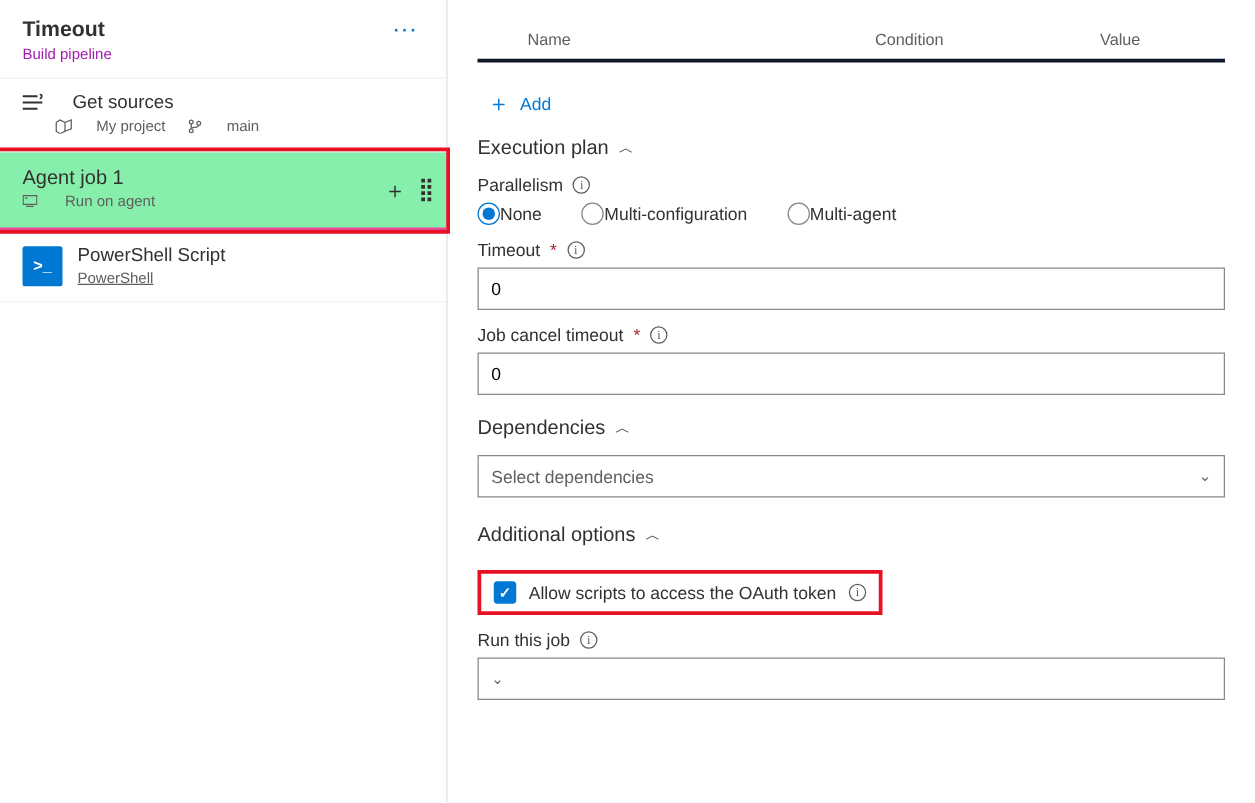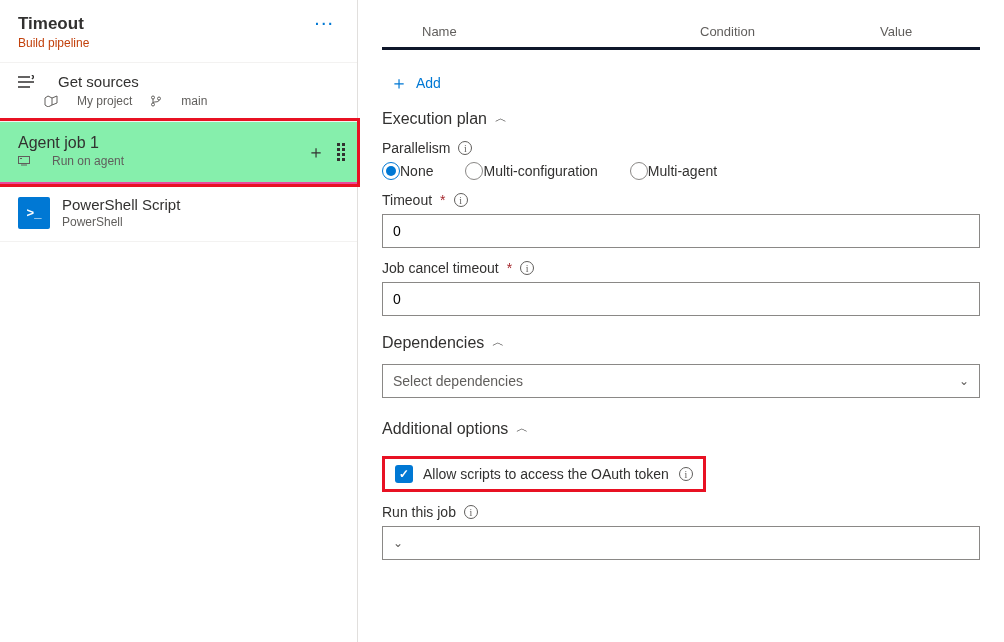--- a/index.html
+++ b/index.html
@@ -4,21 +4,21 @@
 <style>
   * { box-sizing: border-box; }
   html, body { margin:0; padding:0; font-family: "Segoe UI", Arial, sans-serif; font-size:14px; color:#323130; background:#fff; }
   .app { display:flex; width:1004px; height:642px; }
   .left { width:358px; border-right:1px solid #e1dfdd; }
   .right { flex:1; padding:0 24px 0 24px; overflow:hidden; }
 
   
   .pipeline-head { display:flex; align-items:flex-start; padding:14px 18px 12px 18px; border-bottom:1px solid #f3f2f1; }
   .pipeline-title { font-size:17px; font-weight:600; }
-  .pipeline-sub { font-size:12px; color:#c2410c; margin-top:2px; }
+  .pipeline-sub { font-size:12px; color:#a21caf; margin-top:2px; }
   .more-btn { margin-left:auto; color:#0078d4; font-weight:700; letter-spacing:2px; padding:2px 4px; cursor:pointer; }
 
   .get-sources { padding:10px 18px 12px 18px; border-bottom:1px solid #f3f2f1; }
   .gs-row { display:flex; align-items:center; gap:24px; }
   .gs-icon { color:#323130; }
   .gs-title { font-size:15px; }
   .gs-meta { display:flex; gap:18px; margin:4px 0 0 26px; font-size:12px; color:#605e5c; align-items:center;}
   .meta-item { display:flex; align-items:center; gap:19px; }
 
   .agent-job {
@@ -29,21 +29,21 @@
   .aj-title { font-size:16px; }
   .aj-sub { display:flex; align-items:center; gap:22px; font-size:12px; color:#605e5c; margin-top:2px; }
   .aj-actions { position:absolute; right:12px; top:50%; transform:translateY(-50%); display:flex; align-items:center; gap:12px; }
   .plus-small { font-size:18px; color:#323130; }
   .grip { display:grid; grid-template-columns:repeat(2,3px); grid-auto-rows:3px; gap:2px; }
   .grip span { background:#323130; width:3px; height:3px; display:block; }
 
   .task-row { display:flex; align-items:center; gap:12px; padding:12px 18px; border-bottom:1px solid #f3f2f1; }
   .ps-badge { width:32px; height:32px; background:#0078d4; display:flex; align-items:center; justify-content:center; color:#fff; font-weight:700; font-size:13px; border-radius:2px;}
   .task-title { font-size:15px; }
-  .task-sub { font-size:12px; color:#605e5c; margin-top:2px; }
+  .task-sub { font-size:12px; color:#605e5c; margin-top:2px;text-decoration:underline; }
 
   
   .cols-header { display:flex; color:#605e5c; font-size:13px; padding:24px 0 8px 0; border-bottom:3px solid #0f172a; }
   .col-name { flex:1; padding-left:40px;}
   .col-cond { width:180px; }
   .col-val { width:100px; }
 
   .add-row { display:flex; align-items:center; gap:8px; color:#0078d4; margin:24px 0 18px 8px; cursor:pointer; font-size:14px;}
   .add-plus { font-size:18px; line-height:1; }
 

